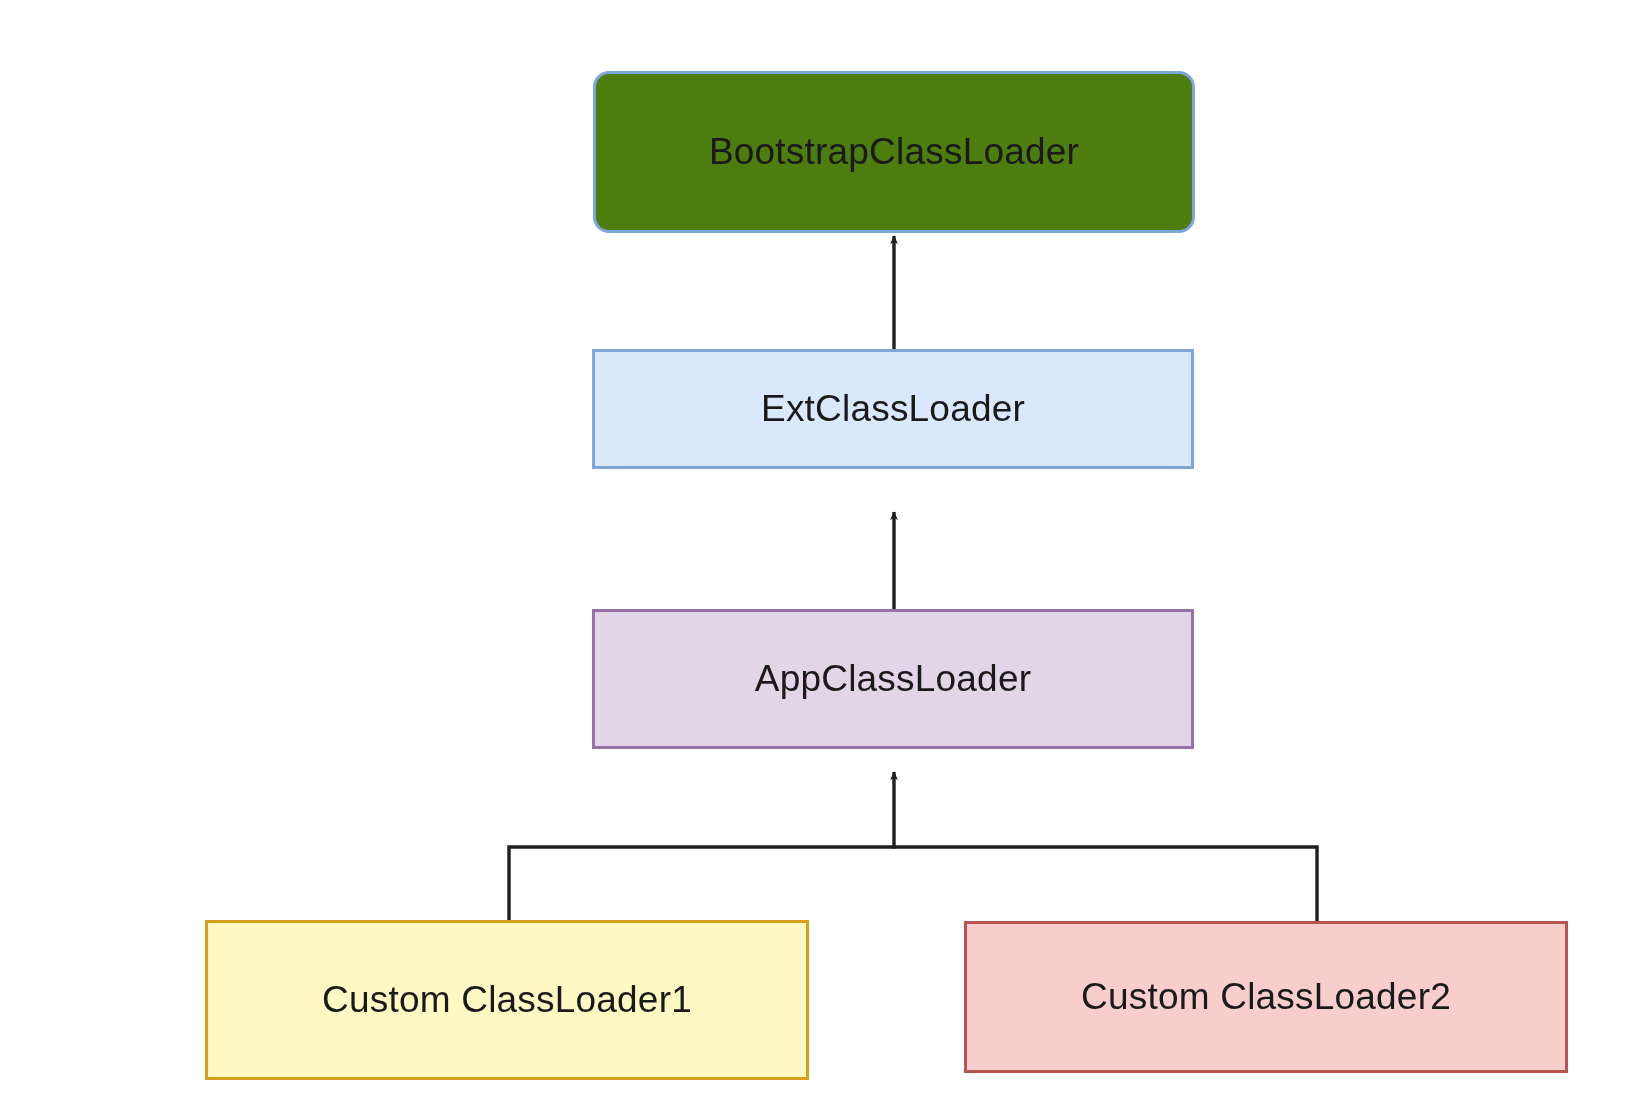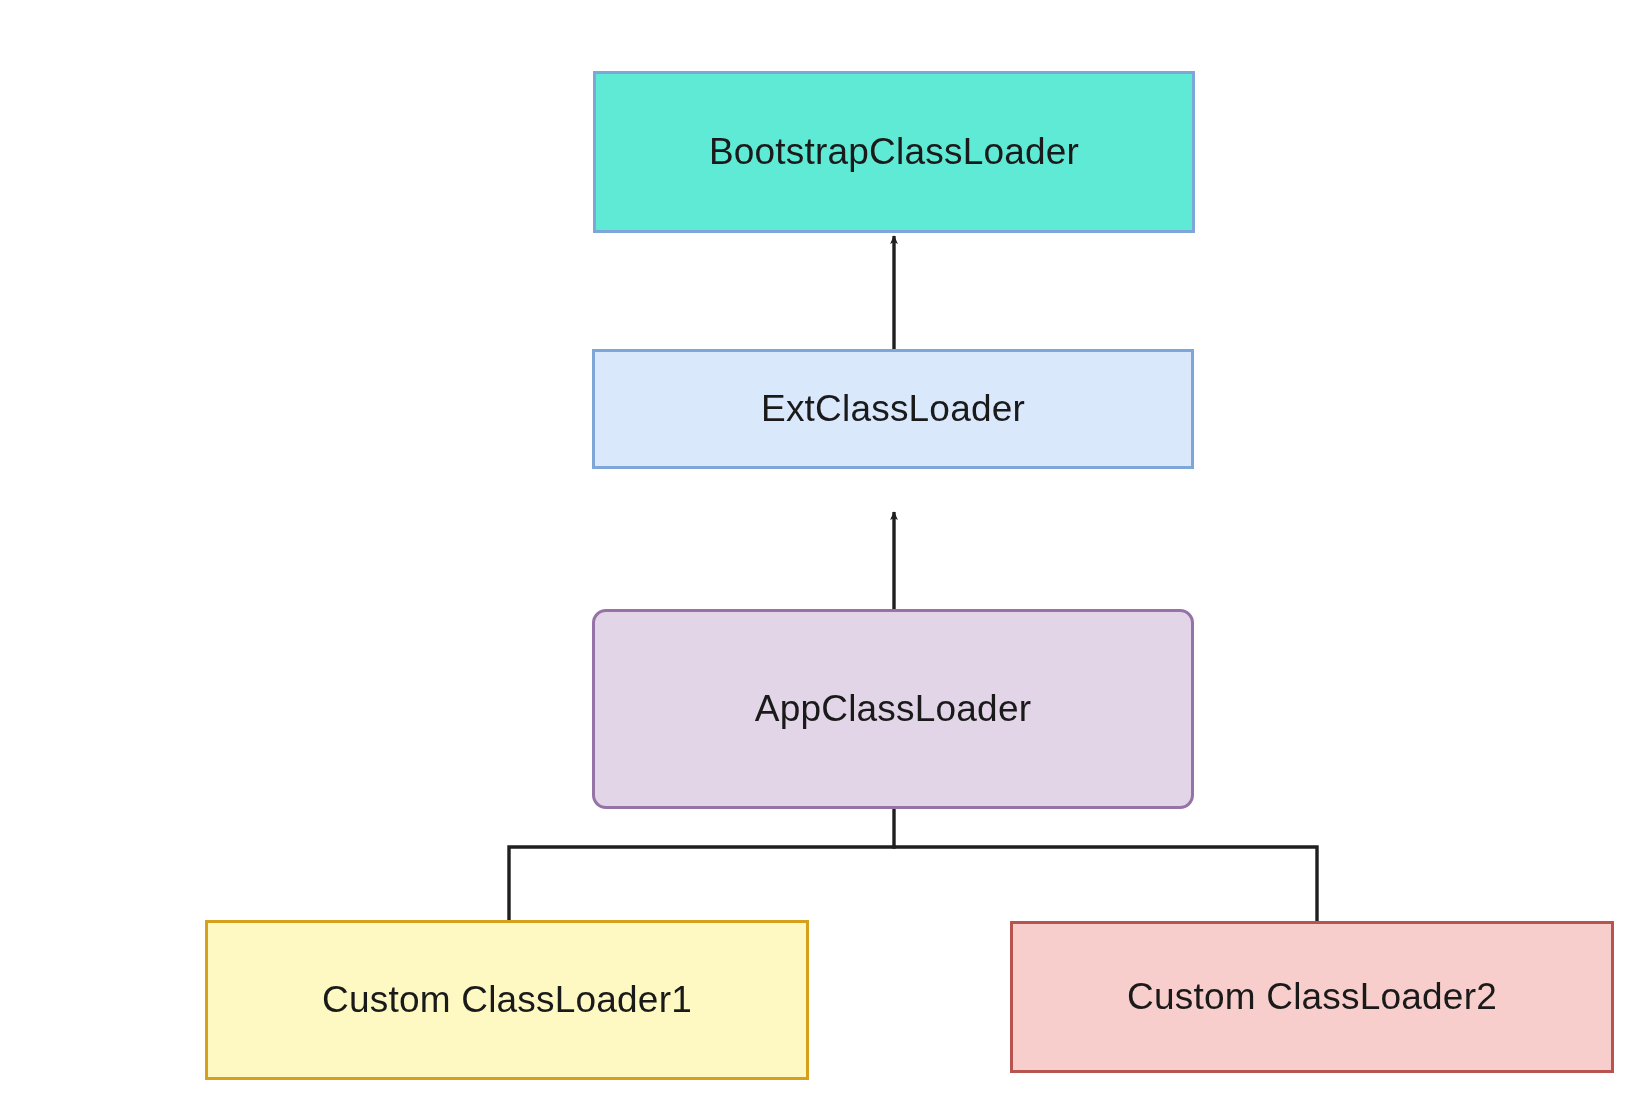--- a/index.html
+++ b/index.html
@@ -54,31 +54,30 @@
   #node-ext {
     left: 592px;
     top: 349px;
     width: 602px;
     height: 120px;
   }
   #node-app {
     left: 592px;
     top: 609px;
     width: 602px;
-    height: 200px;
-    border-radius: 14px;
+    height: 140px;
   }
   #node-custom1 {
     left: 205px;
     top: 920px;
     width: 604px;
     height: 160px;
   }
   #node-custom2 {
-    left: 1010px;
+    left: 964px;
     top: 921px;
     width: 604px;
     height: 152px;
   }
 
   
   #edge-layer {
     position: absolute;
     left: 0;
     top: 0;
@@ -111,21 +110,21 @@
       <path d="M 509,920 L 509,847 L 894,847" fill="none" stroke="#1f1f1f" stroke-width="3.4" stroke-linecap="square" stroke-linejoin="miter"></path>
     </g>
     <g>
       <path d="M 1317,921 L 1317,847 L 894,847" fill="none" stroke="#1f1f1f" stroke-width="3.4" stroke-linecap="square" stroke-linejoin="miter"></path>
     </g>
     <g>
       <line x1="894" y1="848" x2="894" y2="772" stroke="#1f1f1f" stroke-width="3.4" marker-end="url(#arrowhead)"></line>
     </g>
   </svg>
 
-  <div class="node" id="node-bootstrap" style="background:#5eead4;border-color:#7ea6d9;">
+  <div class="node" id="node-bootstrap" style="background:#4d7c0f;border-color:#7ea6d9;border-radius:16px;">
     <span class="node-label">BootstrapClassLoader</span>
   </div>
 
   <div class="node" id="node-ext" style="background:#dae8fc;border-color:#7ea6d9;">
     <span class="node-label">ExtClassLoader</span>
   </div>
 
   <div class="node" id="node-app" style="background:#e1d5e7;border-color:#9673a6;">
     <span class="node-label">AppClassLoader</span>
   </div>

